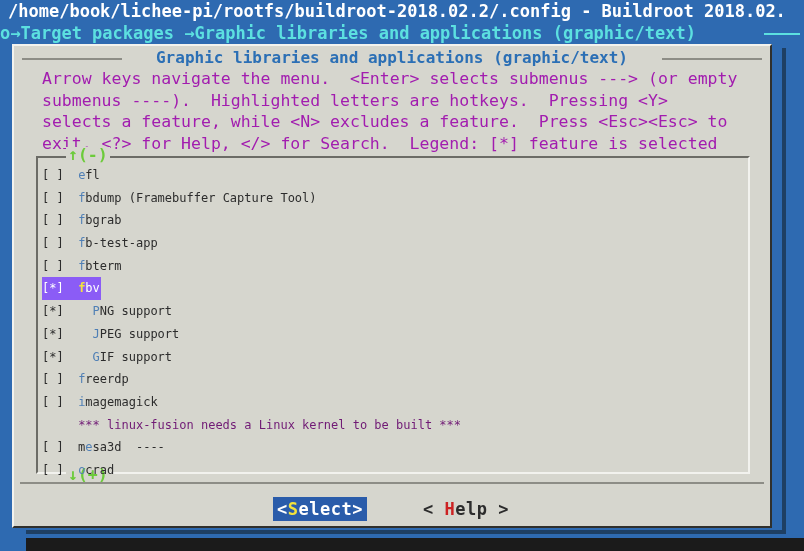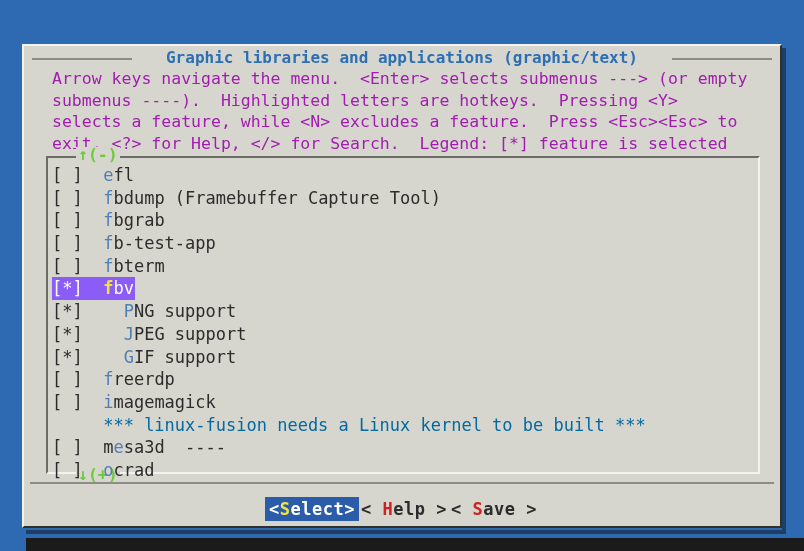--- a/index.html
+++ b/index.html
@@ -54,21 +54,21 @@
     right: 4px;
     top: 33px;
     width: 36px;
     height: 2px;
     background: #5ce0e0;
   }
 
   
   .dialog {
     position: absolute;
-    left: 22px;
+    left: 12px;
     top: 44px;
     width: 760px;
     height: 484px;
     background: #d6d6ce;
     box-sizing: border-box;
     border-top: 2px solid #f2f2ee;
     border-left: 2px solid #f2f2ee;
     border-right: 2px solid #30302c;
     border-bottom: 2px solid #30302c;
   }
@@ -149,54 +149,55 @@
     padding: 0 2px;
   }
   .scroll-up { top: 101px; }
   .scroll-down { top: 421px; }
 
   .items {
     position: absolute;
     left: 28px;
     top: 118px;
     width: 700px;
-    font-size: 17px;
+    font-size: 12px;
     line-height: 22.7px;
     color: #2c2c2c;
     white-space: pre;
   }
   .row { white-space: pre; height: 22.7px; display: block; }
   .row .hk { color: #4f7fb5; }
   .row.selected {
     background: #8b5cf6;
     color: #ffffff;
     display: inline-block;
     padding-right: 1px;
   }
   .row.selected .hk { color: #f2e23c; font-weight: bold; }
-  .row.note { color: #0369a1; }
+  .row.note { color: #701a75; }
 
   
   .btnsep {
     position: absolute;
     left: 6px;
     top: 436px;
     width: 744px;
     height: 2px;
     background: #8d8d86;
   }
   .buttons {
     position: absolute;
     left: 0;
     top: 446px;
     width: 756px;
     height: 34px;
     display: flex;
     justify-content: center;
     align-items: center;
+    gap: 54px;
     font-size: 17px;
     font-weight: bold;
   }
   .btn {
     white-space: pre;
     color: #2c2c2c;
     padding: 2px 2px;
     letter-spacing: 0.5px;
   }
   .btn .hk { color: #cc2222; }
@@ -221,20 +222,25 @@
     left: 0; top: 534px;
     width: 26px; height: 17px;
     background: #2e6ab1;
   }
 </style>
 </head>
 <body>
 
 <div id="screen">
 
+  <div class="titlebar">
+    <div class="title-line">/home/book/lichee-pi/rootfs/buildroot-2018.02.2/.config - Buildroot 2018.02.</div>
+    <div class="crumb-line">o→Target packages →Graphic libraries and applications (graphic/text)</div>
+    <div class="crumb-rule"></div>
+  </div>
 
   <div class="dialog-shadow"></div>
   <div class="dialog-shadow-r"></div>
 
   <div class="dialog">
 
     <div class="dlg-title-rule-l"></div>
     <div class="dlg-title-rule-r"></div>
     <div class="dlg-title-row">Graphic libraries and applications (graphic/text)</div>
 
@@ -246,19 +252,18 @@
     <div class="listbox"></div>
     <div class="scroll-up">↑(-)</div>
     <div class="scroll-down">↓(+)</div>
 
     <div class="items" id="items"><div style="height: 22.7px;"><span class="row"><span>[ ]  </span><span class="hk">e</span><span>fl</span></span></div><div style="height: 22.7px;"><span class="row"><span>[ ]  </span><span class="hk">f</span><span>bdump (Framebuffer Capture Tool)</span></span></div><div style="height: 22.7px;"><span class="row"><span>[ ]  </span><span class="hk">f</span><span>bgrab</span></span></div><div style="height: 22.7px;"><span class="row"><span>[ ]  </span><span class="hk">f</span><span>b-test-app</span></span></div><div style="height: 22.7px;"><span class="row"><span>[ ]  </span><span class="hk">f</span><span>bterm</span></span></div><div style="height: 22.7px;"><span class="row selected"><span>[*]  </span><span class="hk">f</span><span>bv</span></span></div><div style="height: 22.7px;"><span class="row"><span>[*]    </span><span class="hk">P</span><span>NG support</span></span></div><div style="height: 22.7px;"><span class="row"><span>[*]    </span><span class="hk">J</span><span>PEG support</span></span></div><div style="height: 22.7px;"><span class="row"><span>[*]    </span><span class="hk">G</span><span>IF support</span></span></div><div style="height: 22.7px;"><span class="row"><span>[ ]  </span><span class="hk">f</span><span>reerdp</span></span></div><div style="height: 22.7px;"><span class="row"><span>[ ]  </span><span class="hk">i</span><span>magemagick</span></span></div><div style="height: 22.7px;"><span class="row note"><span>     </span><span>*** linux-fusion needs a Linux kernel to be built ***</span></span></div><div style="height: 22.7px;"><span class="row"><span>[ ]  m</span><span class="hk">e</span><span>sa3d  ----</span></span></div><div style="height: 22.7px;"><span class="row"><span>[ ]  </span><span class="hk">o</span><span>crad</span></span></div></div>
 
     <div class="btnsep"></div>
     <div class="buttons" id="buttons">
         <div class="btn active"><span>&lt;</span><span class="hk">S</span><span>elect</span><span>&gt;</span></div>
         <div class="btn"><span>&lt; </span><span class="hk">H</span><span>elp</span><span> &gt;</span></div>
-        <div class="btn"><span>&lt; </span><span class="hk">S</span><span>ave</span><span> &gt;</span></div>
       </div>
   </div>
 
   <div class="bottom-strip"></div>
   <div class="bottom-blue-l"></div>
 </div>
 
 </body></html>

